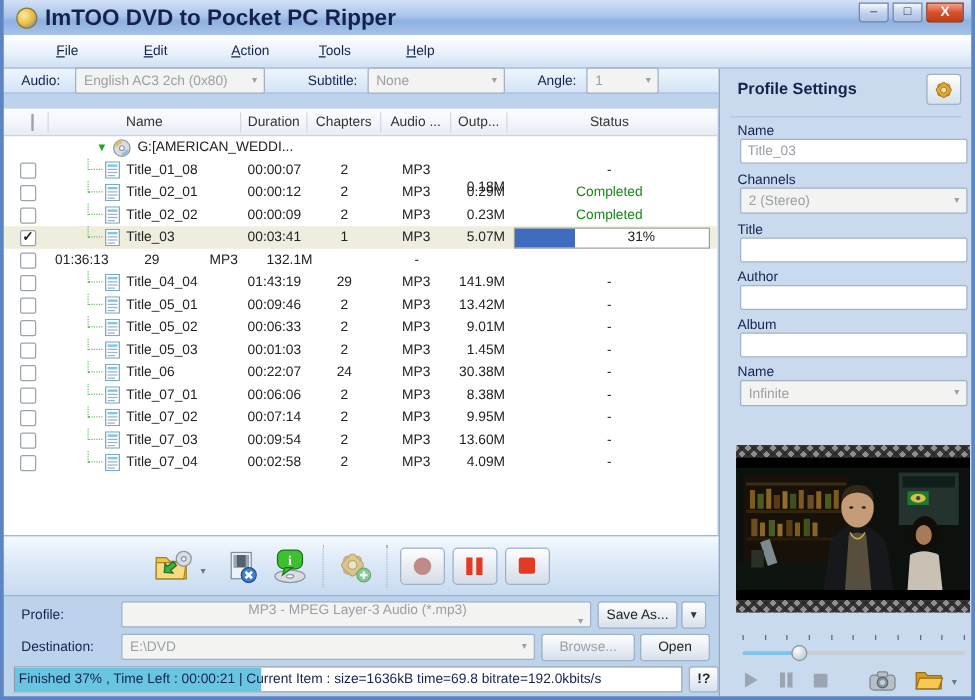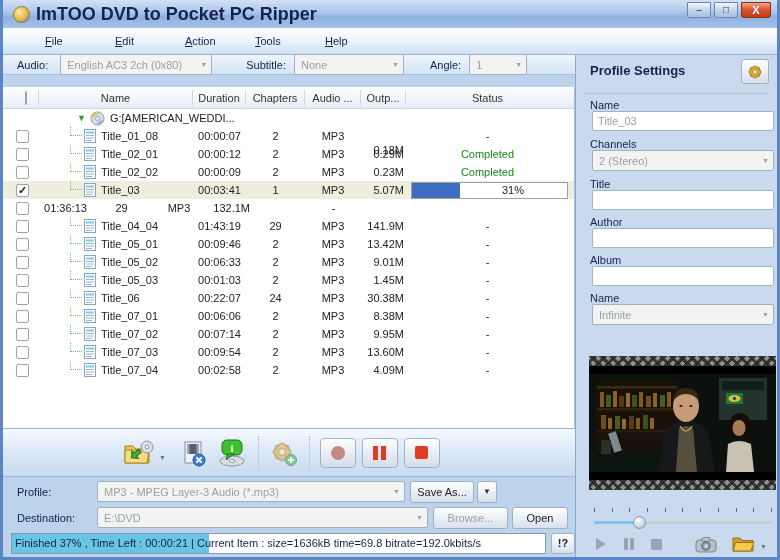--- a/index.html
+++ b/index.html
@@ -87,21 +87,21 @@
   
   .brow { position:absolute; left:0; width:572px; display:flex; align-items:center;
     font-size:11px; color:#15224d; }
   #profile-row { top:479px; height:25px; }
   #dest-row { top:505px; height:25px; }
   .brow .lbl { width:94px; padding-left:14px; }
   .btn { height:22px; border:1px solid #9fb1c4; border-radius:3px; color:#222;
     background:linear-gradient(#fefefe,#e9eef5 55%,#d8e0ea); font-size:11px;
     display:flex; align-items:center; justify-content:center; }
   .btn.disabled { color:#9aa0a6; }
-  #profile-select { width:308px; }
+  #profile-select { width:376px;flex-direction:column; }
   #saveas-btn { width:64px; margin-left:5px; }
   #saveas-dd { width:20px; margin-left:3px; font-size:8px; color:#333; }
   #dest-select { width:331px; }
   #browse-btn { width:75px; margin-left:5px; }
   #open-btn { width:56px; margin-left:4px; }
 
   .statusrow { position:absolute; top:531px; left:0; width:572px; height:24px; display:flex; align-items:center; }
   .statusbar { position:relative; margin-left:8px; width:537px; height:21px; background:#fff;
     border:1px solid #8a9aac; overflow:hidden; }
   .statusbar .fill { position:absolute; left:0; top:0; bottom:0; background:#69c6e3; }

